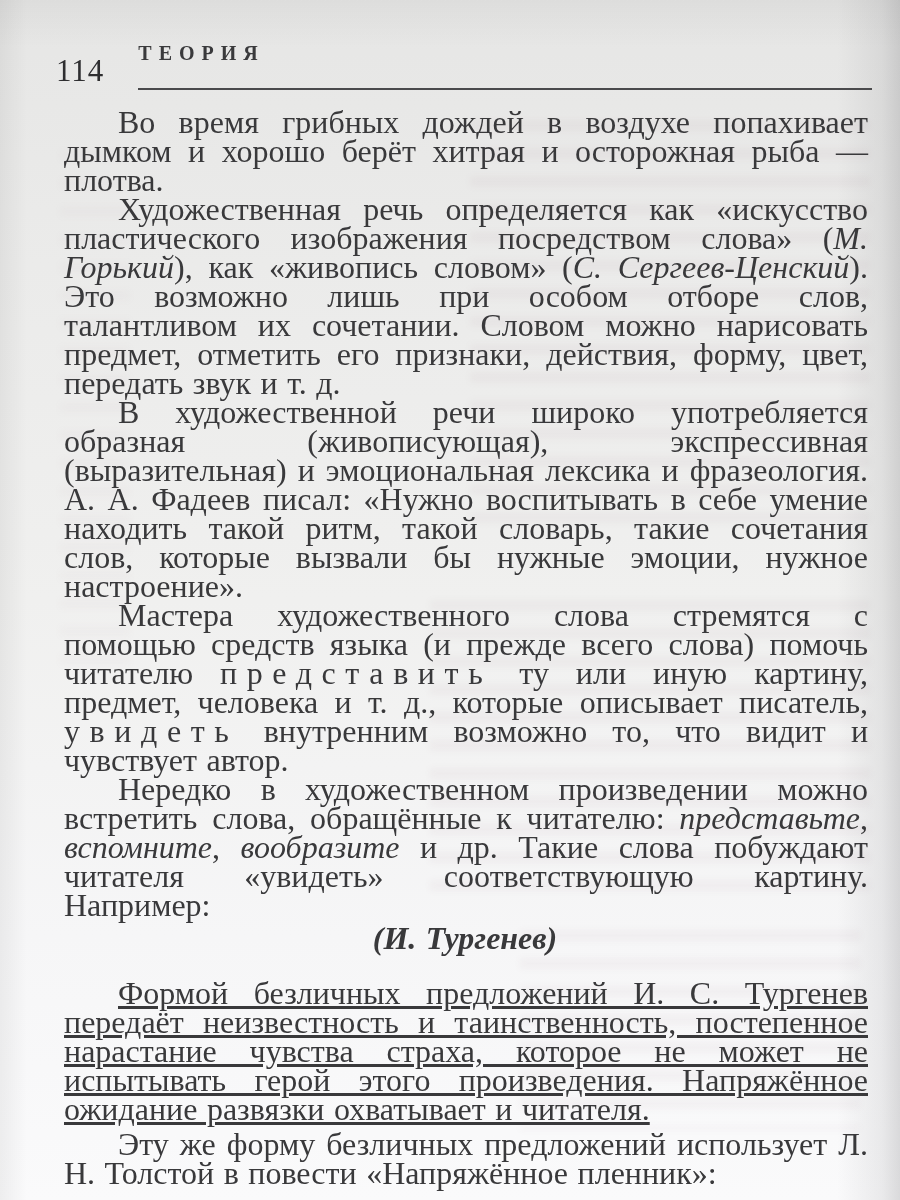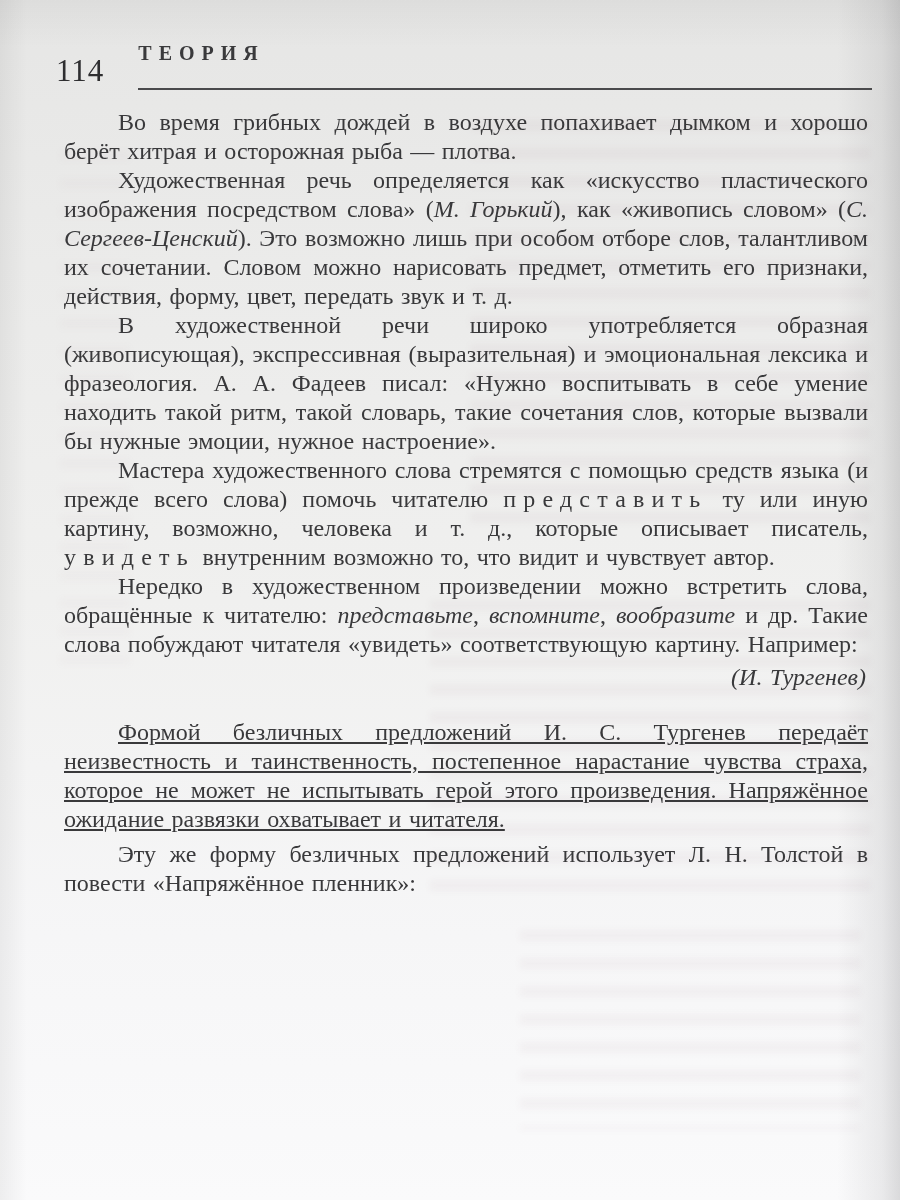--- a/index.html
+++ b/index.html
@@ -66,41 +66,42 @@
     font-weight: bold;
     letter-spacing: 7px;
     color: #3a3a3c;
   }
 
   .body-text {
     position: relative;
     z-index: 2;
     margin: 18px 30px 0 64px;
     width: 804px;
-    font-size: 24px;
+    font-size: 32px;
     line-height: 29px;
     text-align: justify;
     word-spacing: 1.5px;
   }
   .body-text p {
     margin: 0;
     text-indent: 54px;
   }
   p.sp-before { margin-top: 6px; }
   .it { font-style: italic; }
   .spaced { letter-spacing: 0.30em; }
   .quote-block {
     margin: 13px 0 6px 28px;
     text-indent: 40px !important;
   }
   .attribution {
-    text-align: right;
+    text-align: center;
     font-style: italic;
     text-indent: 0 !important;
     margin: 4px 2px 0 0 !important;
+    font-weight: bold;
   }
   .after-attrib { margin-top: 26px !important; text-decoration: underline; }
 </style>
 </head>
 <body>
 
 <div class="page">
 
   <div class="ghost g1"></div>
   <div class="ghost g2"></div>
@@ -116,21 +117,21 @@
 
   <div class="body-text">
 
     <p>Во время грибных дождей в воздухе попахивает дымком и хорошо берёт хитрая и осторожная рыба — плотва.</p>
 
 
     <p><span>Художественная речь определяется как «искусство пластического изображения посредством слова» (</span><span class="it">М. Горький</span><span>), как «живопись словом» (</span><span class="it">С. Сергеев-Ценский</span><span>). Это возможно лишь при особом отборе слов, талантливом их сочетании. Словом можно нарисовать предмет, отметить его признаки, действия, форму, цвет, передать звук и т. д.</span></p>
 
     <p>В художественной речи широко употребляется образная (живописующая), экспрессивная (выразительная) и эмоциональная лексика и фразеология. А. А. Фадеев писал: «Нужно воспитывать в себе умение находить такой ритм, такой словарь, такие сочетания слов, которые вызвали бы нужные эмоции, нужное настроение».</p>
 
-    <p><span>Мастера художественного слова стремятся с помощью средств языка (и прежде всего слова) помочь читателю </span><span class="spaced">представить</span><span> ту или иную картину, возможно, человека и т. д., которые описывает писатель, </span><span class="spaced">увидеть</span><span> внутренним возможно то, что видит и чувствует автор.</span></p>
+    <p><span>Мастера художественного слова стремятся с помощью средств языка (и прежде всего слова) помочь читателю </span><span class="spaced">представить</span><span> ту или иную картину, предмет, человека и т. д., которые описывает писатель, </span><span class="spaced">увидеть</span><span> внутренним возможно то, что видит и чувствует автор.</span></p>
 
     <p><span>Нередко в художественном произведении можно встретить слова, обращённые к читателю: </span><span class="it">представьте</span><span>, </span><span class="it">вспомните</span><span>, </span><span class="it">вообразите</span><span> и др. Такие слова побуждают читателя «увидеть» соответствующую картину. Например:</span></p>
 
 
     <p class="attribution">(И. Тургенев)</p>
 
     <p class="after-attrib">Формой безличных предложений И. С. Тургенев передаёт неизвестность и таинственность, постепенное нарастание чувства страха, которое не может не испытывать герой этого произведения. Напряжённое ожидание развязки охватывает и читателя.</p>
 
     <p class="sp-before">Эту же форму безличных предложений использует Л. Н. Толстой в повести «Напряжённое пленник»:</p>
 

